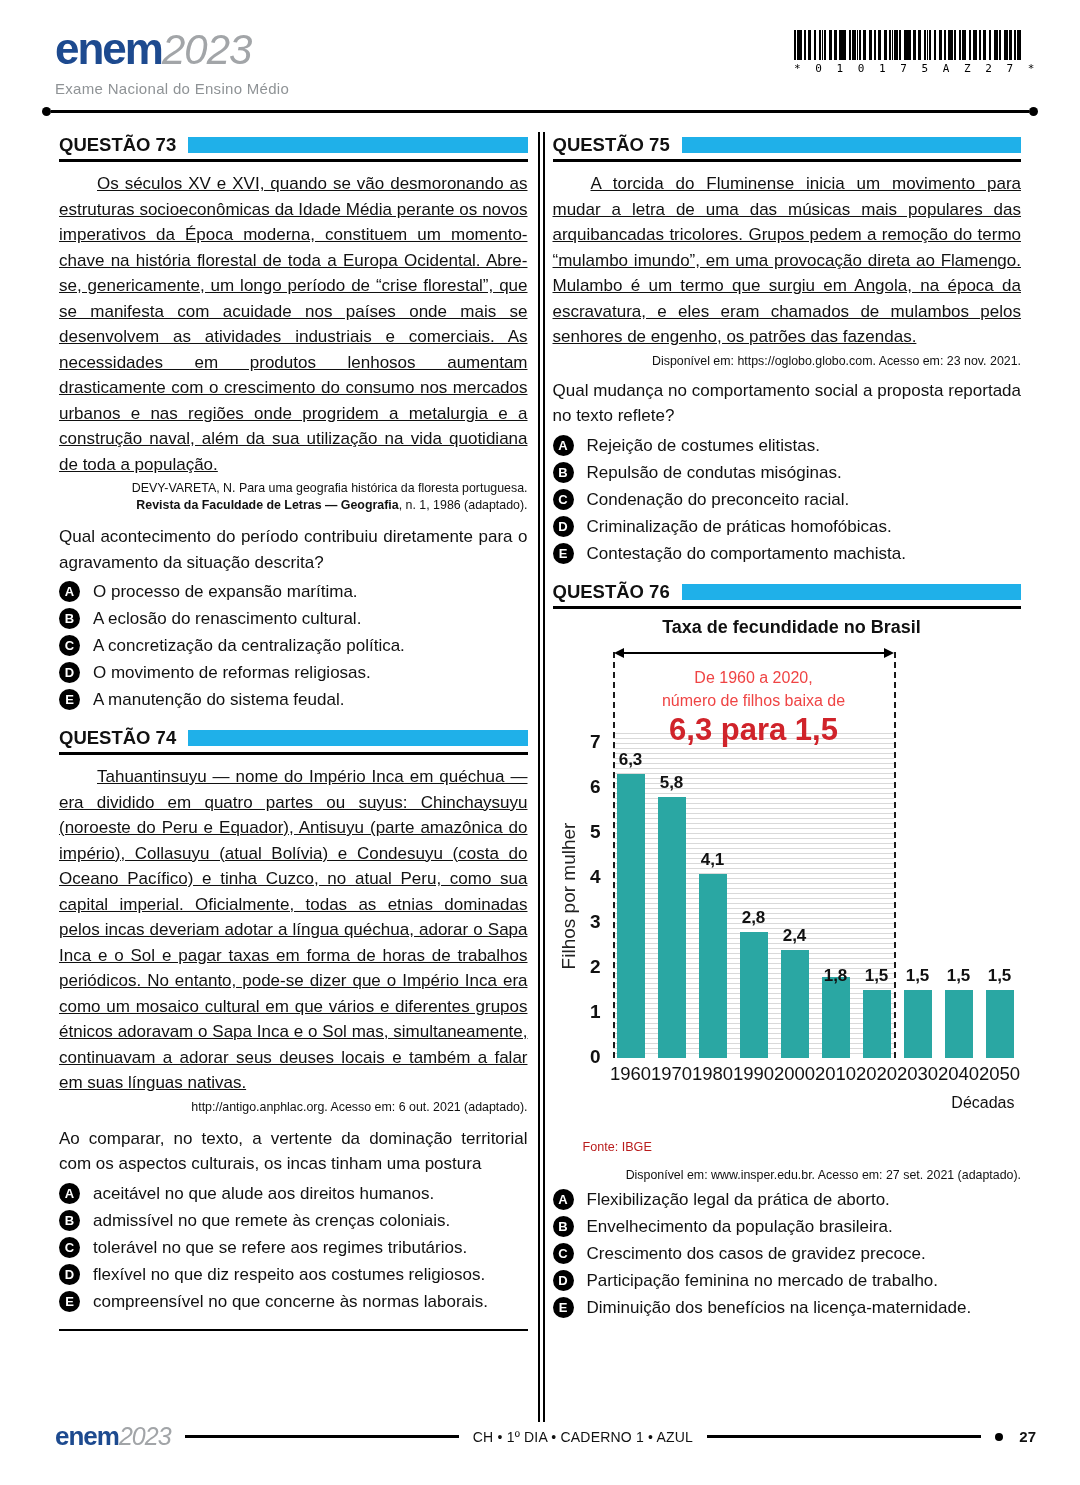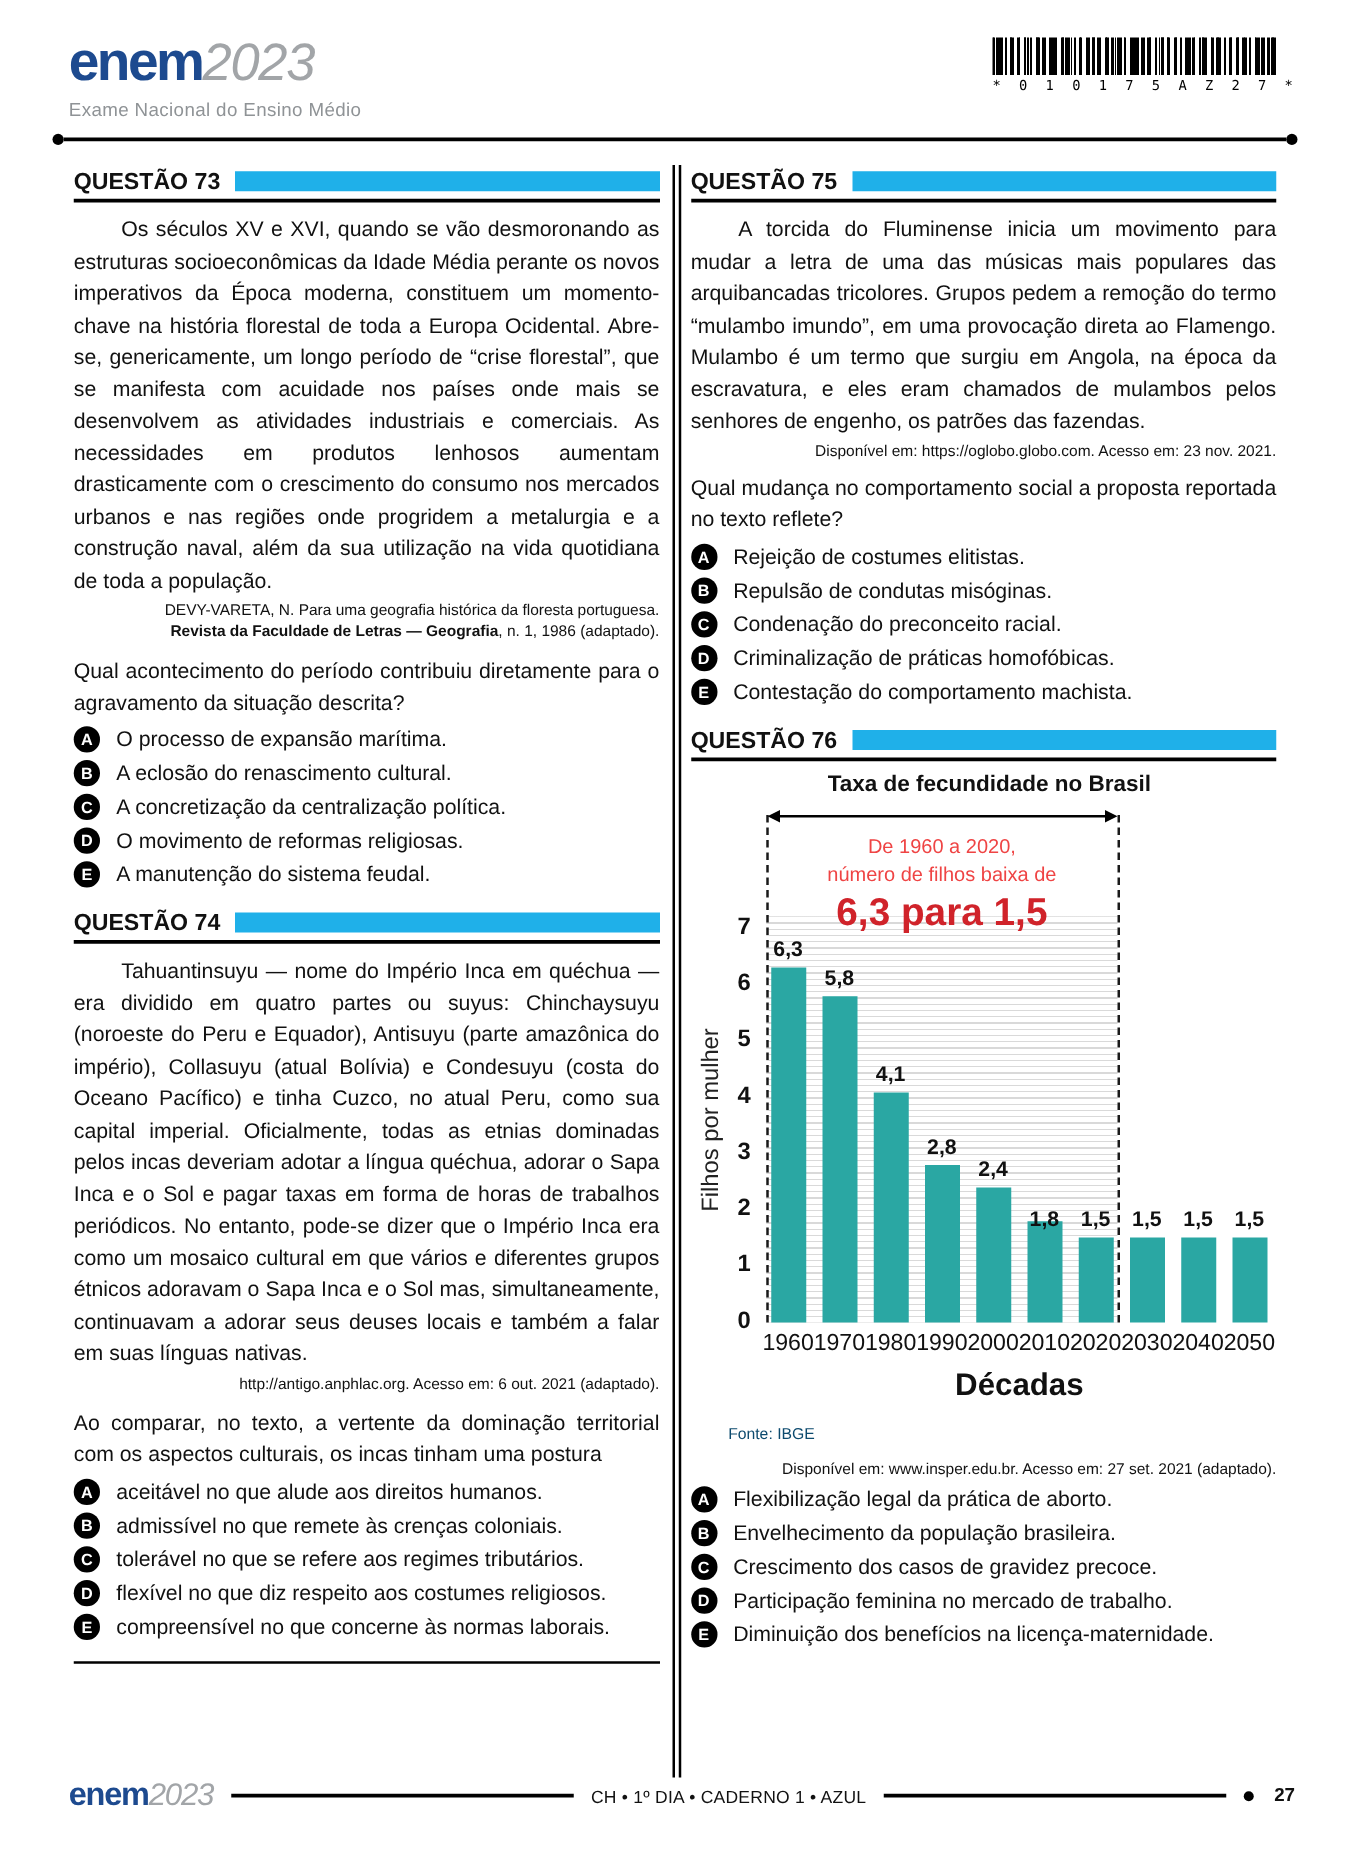--- a/index.html
+++ b/index.html
@@ -27,21 +27,21 @@
 
   
   .columns { display:flex; flex:1; padding:16px 59px 0 59px; align-items:stretch; }
   .col { flex:1; min-width:0; }
   .divider { width:7px; border-left:2px solid #000; border-right:2px solid #000; margin:0 8px 0 10px; }
 
   .q-header { display:flex; align-items:center; border-bottom:3px solid #000; padding-bottom:3px; margin-top:2px; }
   .q-title { font-weight:bold; font-size:18.5px; white-space:nowrap; }
   .q-cyanbar { flex:1; height:16px; background:#1fb0e9; margin-left:12px; }
 
-  .q-body { font-size:17px; line-height:25.5px; text-align:justify; text-indent:38px; margin:9px 0 3px; }
+  .q-body { font-size:17px; line-height:25.5px; text-align:justify; text-indent:38px; margin:9px 0 3px;text-decoration:underline; }
   .citation { font-size:12.4px; line-height:17px; text-align:right; margin:3px 0 6px; }
   .citation b { font-weight:bold; }
   .src-line { font-size:12.4px; text-align:right; margin:4px 0 6px; }
   .stem { font-size:17px; line-height:25.5px; text-align:justify; margin:10px 0 5px; }
   .opts { margin:2px 0 0; }
   .opt { display:flex; align-items:flex-start; margin:4px 0; }
   .badge { flex:0 0 21px; width:21px; height:21px; border-radius:50%; background:#000; color:#fff; font-weight:bold; font-size:13px; display:flex; align-items:center; justify-content:center; margin-right:13px; margin-top:1px; }
   .opt-text { font-size:17px; line-height:23px; }
   .section { margin-bottom:16px; }
   .end-rule { border-top:2.5px solid #000; margin-top:16px; }
@@ -56,22 +56,22 @@
   .chart-stripes { position:absolute; z-index:1;
     background:repeating-linear-gradient(to bottom,#d9d9d9 0 1px,#ffffff 1px 5px); }
   .bar { position:absolute; z-index:2; background:#2aa7a3; }
   .dashline { position:absolute; z-index:3; border-left:2px dashed #1a1a1a; width:0; }
   .arrow-line { position:absolute; height:2.5px; background:#000; z-index:3; }
   .arrow-head { position:absolute; width:0; height:0; border-top:5.5px solid transparent; border-bottom:5.5px solid transparent; z-index:3; }
   .val-label { position:absolute; font-weight:bold; font-size:17px; text-align:center; z-index:4; white-space:nowrap; }
   .xtick { position:absolute; font-size:18.5px; text-align:center; z-index:4; white-space:nowrap; }
   .ytick { position:absolute; font-weight:bold; font-size:19px; text-align:right; width:40px; z-index:4; }
   .chart-ylabel { position:absolute; left:-88px; top:243px; width:200px; text-align:center; font-size:19px; transform:rotate(-90deg); color:#222; }
-  .chart-xlabel { position:absolute; left:60px; width:398px; top:452px; text-align:center; font-size:25px;font-weight:bold; }
-  .fonte { font-size:12.6px; margin:6px 0 0 30px; color:#0c4a6e; }
+  .chart-xlabel { position:absolute; left:60px; width:398px; top:452px; text-align:right; font-size:16px; }
+  .fonte { font-size:12.6px; margin:6px 0 0 30px; color:#b91c1c; }
 
   
   .ftr { display:flex; align-items:center; padding:0 44px 0 55px; margin-top:auto; margin-bottom:34px; }
   .ftr .logo-main { font-size:26px; line-height:24px; letter-spacing:-1px; }
   .ftr .logo-year { font-size:25px; }
   .ftr-rule { flex:1; height:2.5px; background:#000; margin:0 14px; }
   .ftr-center { font-size:14px; font-weight:normal; letter-spacing:.2px; white-space:nowrap; }
   .ftr-dot { width:8px; height:8px; border-radius:50%; background:#000; margin-right:16px; }
   .ftr-page { font-size:15px; font-weight:bold; }
 </style>

